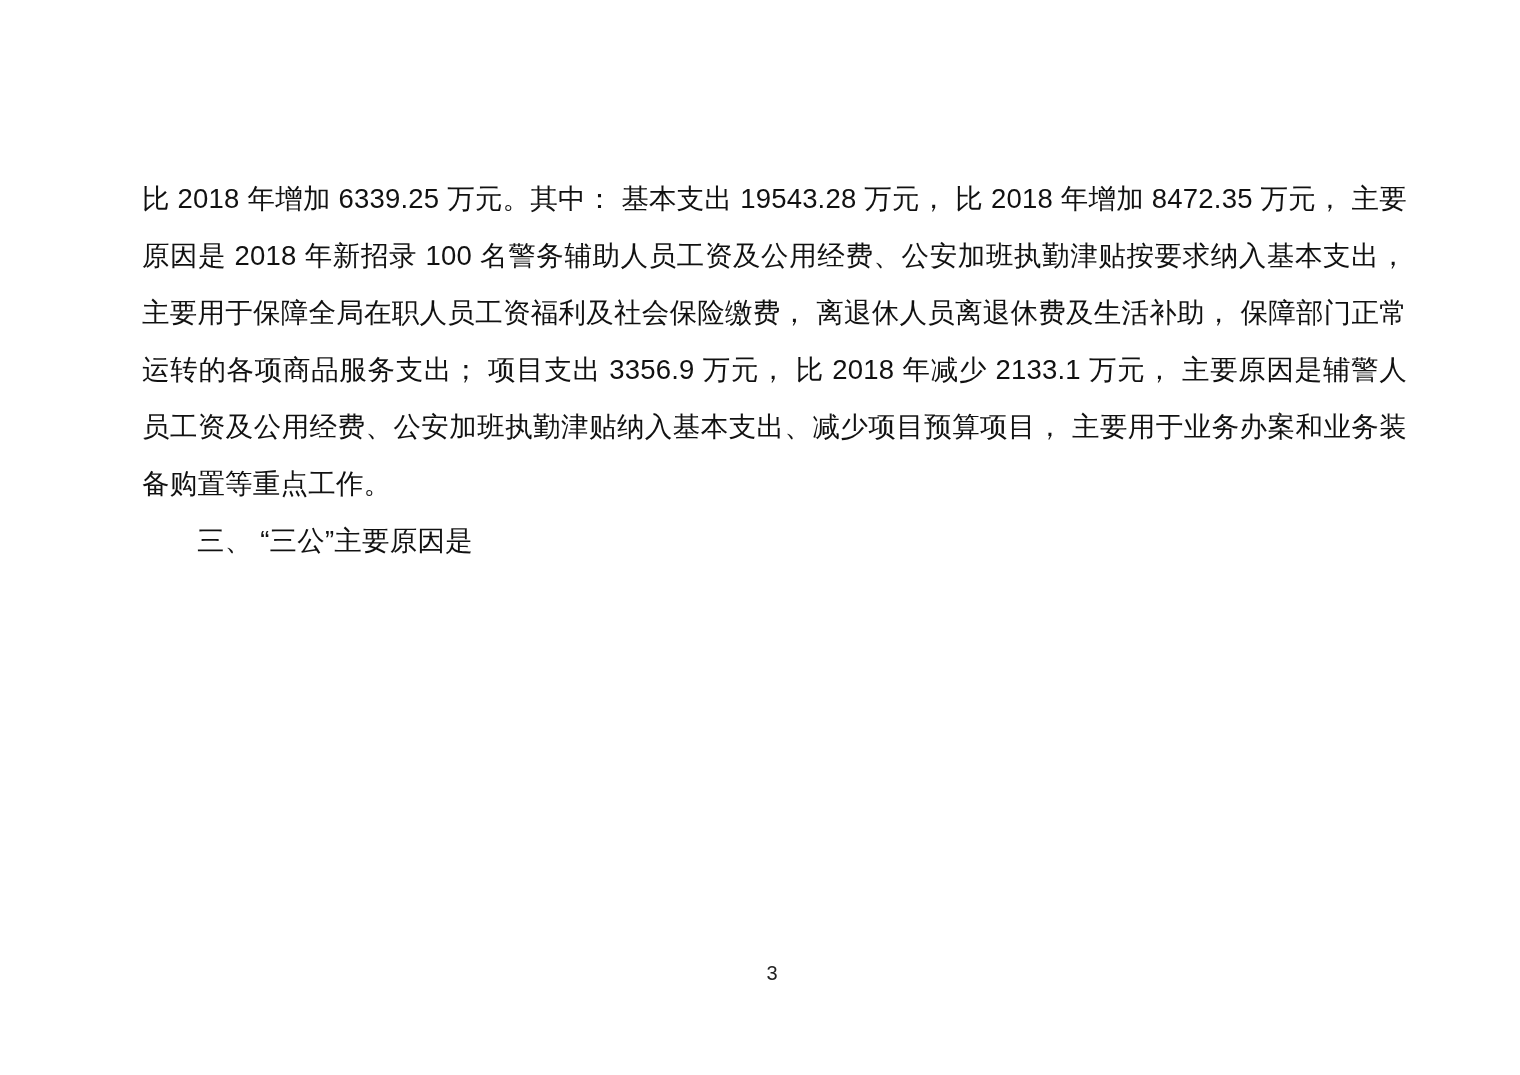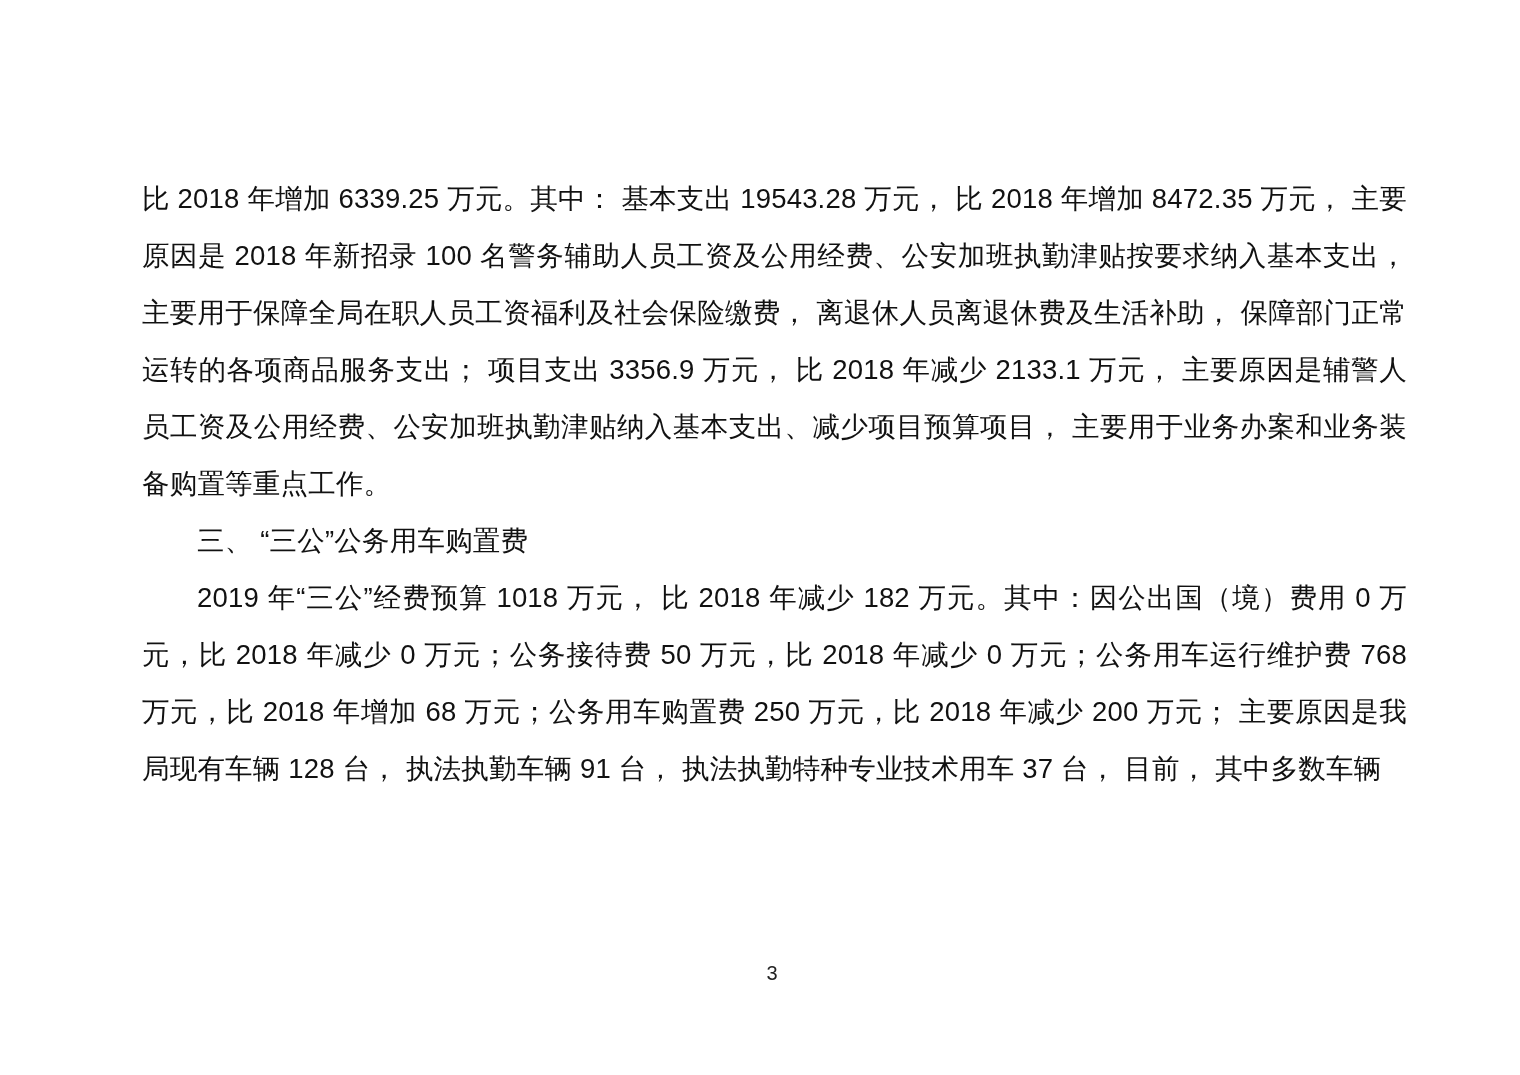--- a/index.html
+++ b/index.html
@@ -52,17 +52,16 @@
     color: #222222;
     font-family: "Liberation Sans", sans-serif;
   }
 </style>
 </head>
 <body>
 
 <div class="page">
   <div class="content">
     <p class="para">比 2018 年增加 6339.25 万元。其中： 基本支出 19543.28 万元， 比 2018 年增加 8472.35 万元， 主要原因是 2018 年新招录 100 名警务辅助人员工资及公用经费、公安加班执勤津贴按要求纳入基本支出，主要用于保障全局在职人员工资福利及社会保险缴费， 离退休人员离退休费及生活补助， 保障部门正常运转的各项商品服务支出； 项目支出 3356.9 万元， 比 2018 年减少 2133.1 万元， 主要原因是辅警人员工资及公用经费、公安加班执勤津贴纳入基本支出、减少项目预算项目， 主要用于业务办案和业务装备购置等重点工作。</p>
-    <p class="para indent">三、 “三公”公务用车购置费</p>
-    <p class="para indent">2019 年“三公”经费预算 1018 万元， 比 2018 年减少 182 万元。其中：因公出国（境）费用 0 万元，比 2018 年减少 0 万元；公务接待费 50 万元，比 2018 年减少 0 万元；公务用车运行维护费 768 万元，比 2018 年增加 68 万元；公务用车购置费 250 万元，比 2018 年减少 200 万元； 主要原因是我局现有车辆 128 台， 执法执勤车辆 91 台， 执法执勤特种专业技术用车 37 台， 目前， 其中多数车辆</p>
+    <p class="para indent">三、 “三公”主要原因是</p>
   </div>
   <div class="page-number">3</div>
 </div>
 
 </body></html>

